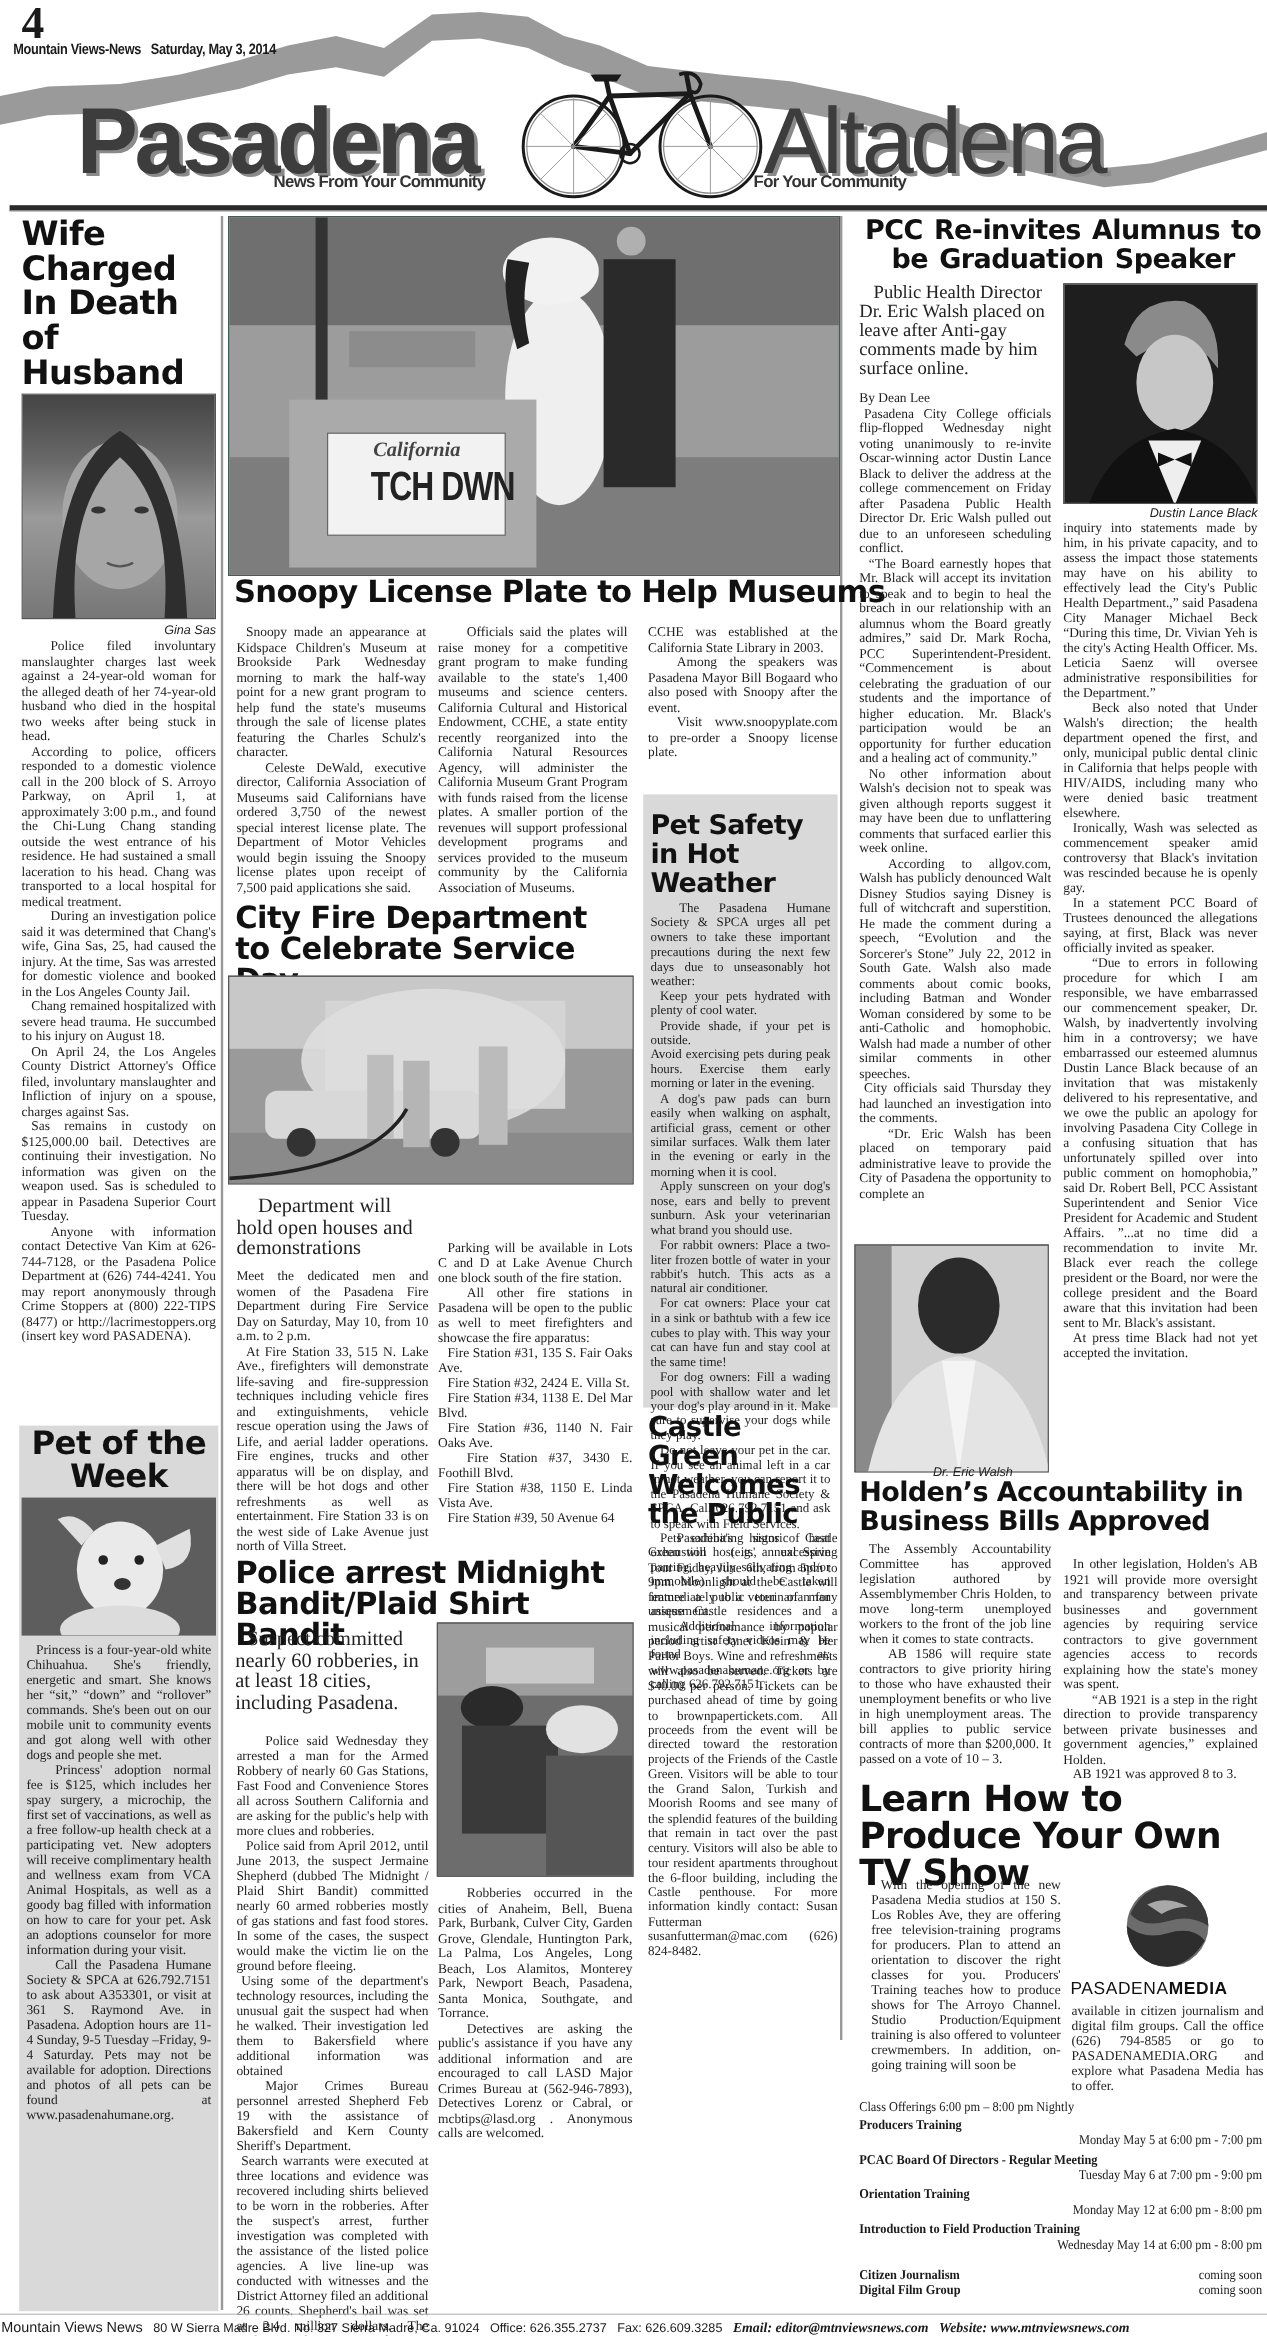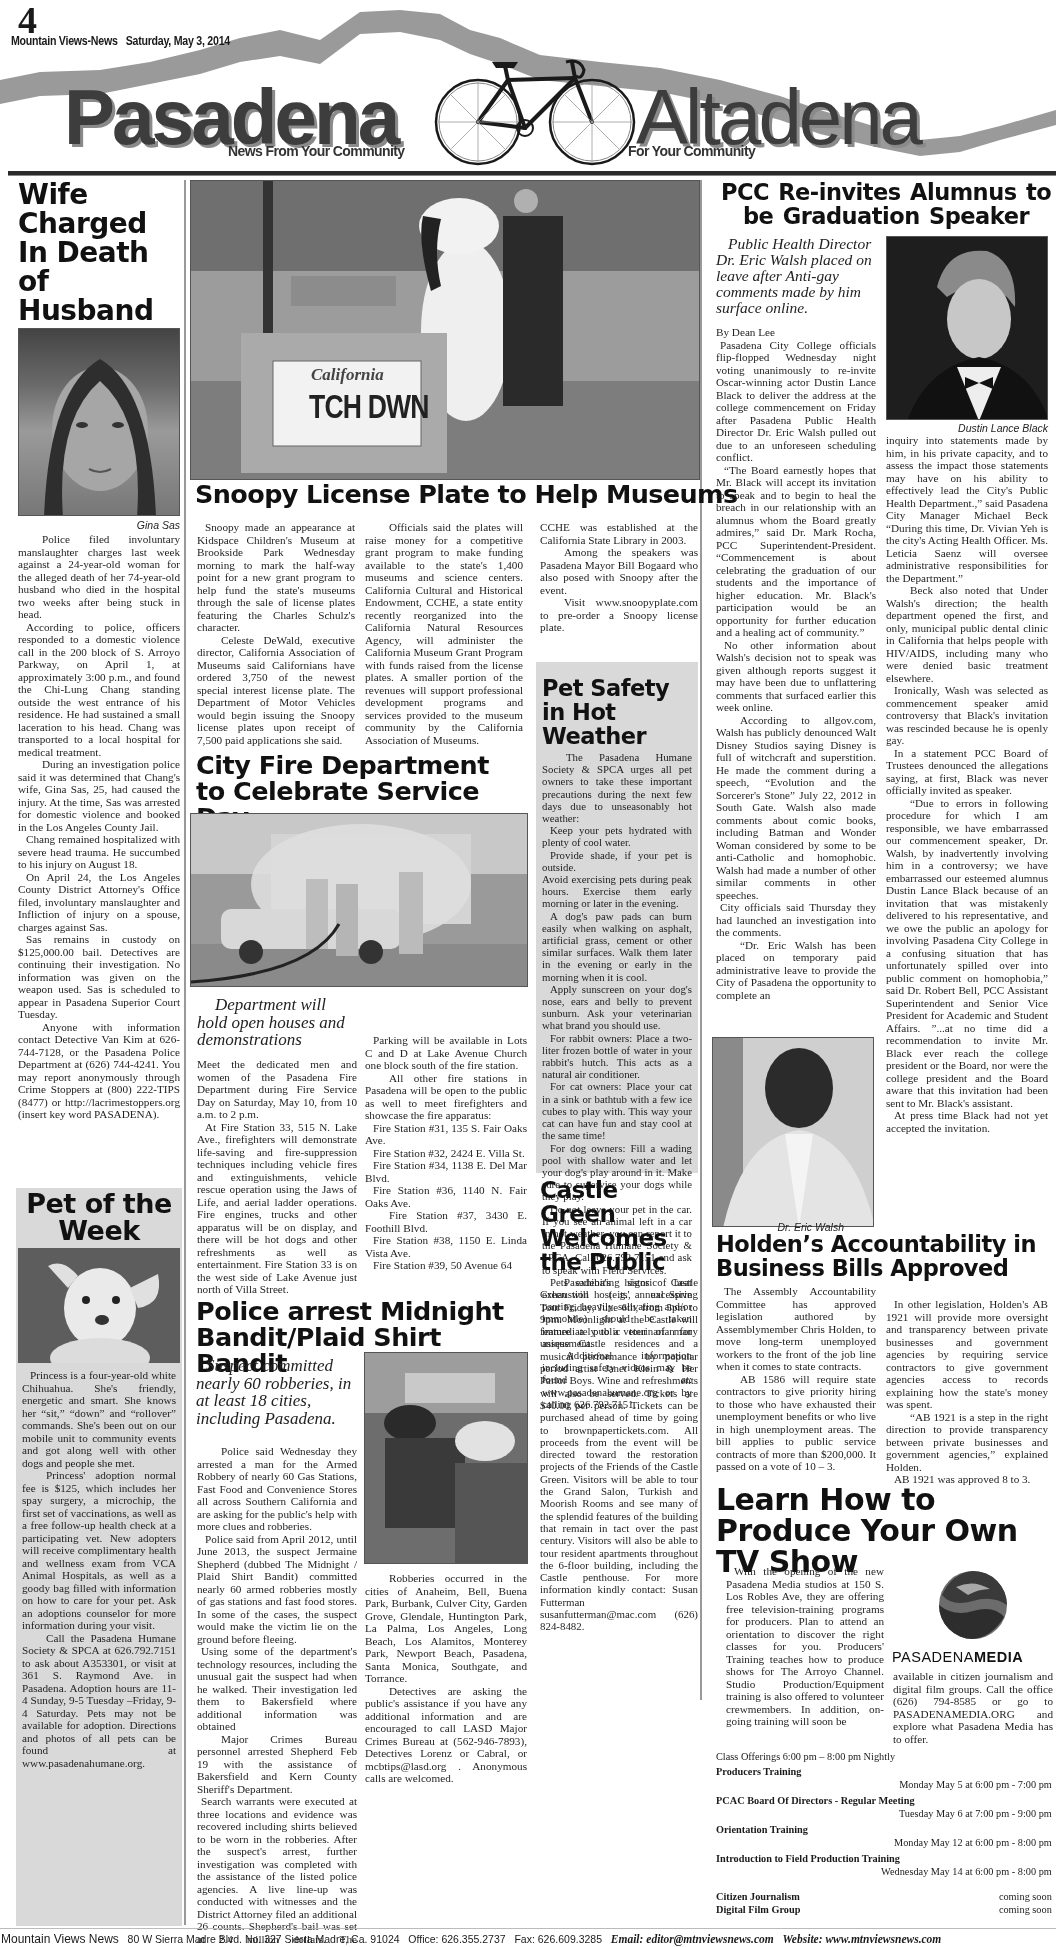--- a/index.html
+++ b/index.html
@@ -17,21 +17,21 @@
   .tag-right { position: absolute; left: 628px; top: 143px; font-family: Liberation Sans, sans-serif; font-weight: bold; font-size: 14px; letter-spacing: -0.6px; color: #333; }
   .bike { position: absolute; left: 430px; top: 40px; width: 210px; height: 128px; }
   .rule-top { position: absolute; left: 8px; top: 171px; width: 1048px; height: 5px; background: #2a2a2a; border-bottom: 1px solid #888; }
 
   .vrule { position: absolute; width: 2px; background: #999; }
 
   .hl { font-family: "DejaVu Sans", "Liberation Sans", sans-serif; font-weight: bold; color: #111; letter-spacing: -0.5px; line-height: 1.02; }
   .body { font-family: "Liberation Serif", serif; font-size: 11.2px; line-height: 12.5px; text-align: justify; color: #1e1e1e; }
   .body p { text-indent: 8px; }
   .body p.ind2 { text-indent: 24px; }
-  .deck { font-family: "Liberation Serif", serif; font-style: italic; font-size: 17px; line-height: 17.5px; color: #222; }
+  .deck { font-family: "Liberation Serif", serif; font-size: 17px; line-height: 17.5px; color: #222; }
   .caption { font-family: "Liberation Sans", sans-serif; font-style: italic; font-size: 10.5px; text-align: right; color: #222; }
   .photo { background: #777; border: 1px solid #555; overflow: hidden; position: absolute; }
   .gray-box { background: #d9d9d9; position: absolute; }
 
   .footer { position: absolute; left: 0; top: 1928px; width: 1056px; height: 19px; font-family: "Liberation Sans", sans-serif; font-size: 10.5px; white-space: nowrap; padding-left: 1px; border-top: 1px solid #bbb; padding-top: 3px; }
   .footer .em { font-family: "Liberation Serif", serif; font-style: italic; font-weight: bold; font-size: 11.5px; }
 
   .sched-title { font-family: "Liberation Serif", serif; font-weight: bold; font-size: 11.2px; line-height: 13px; }
   .sched-time { font-family: "Liberation Serif", serif; font-size: 11.2px; line-height: 13px; text-align: right; }
   .sched-row { display: flex; justify-content: space-between; font-size: 11.2px; line-height: 13px; }

